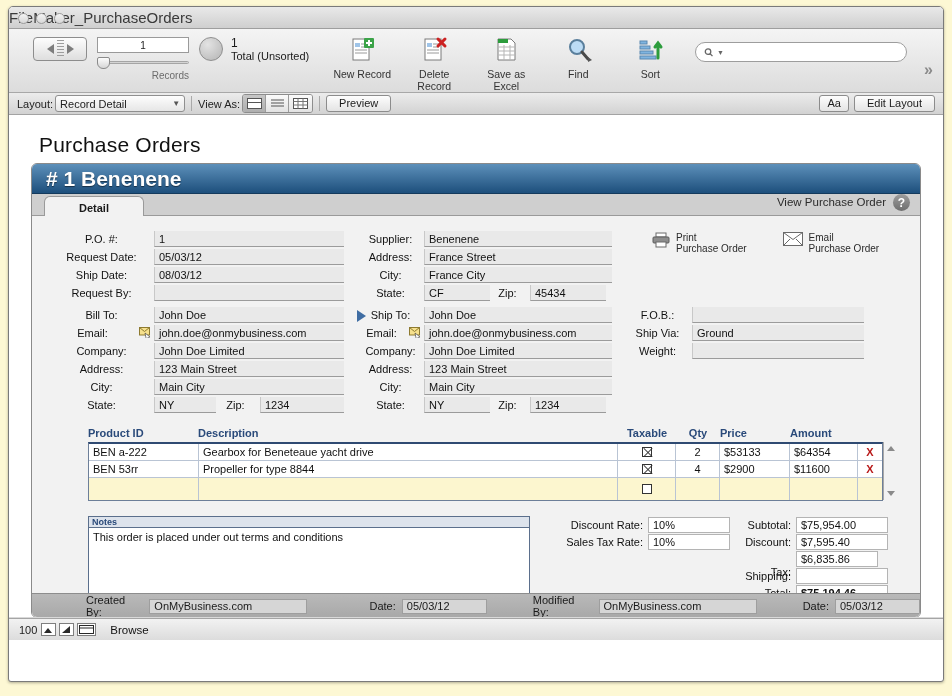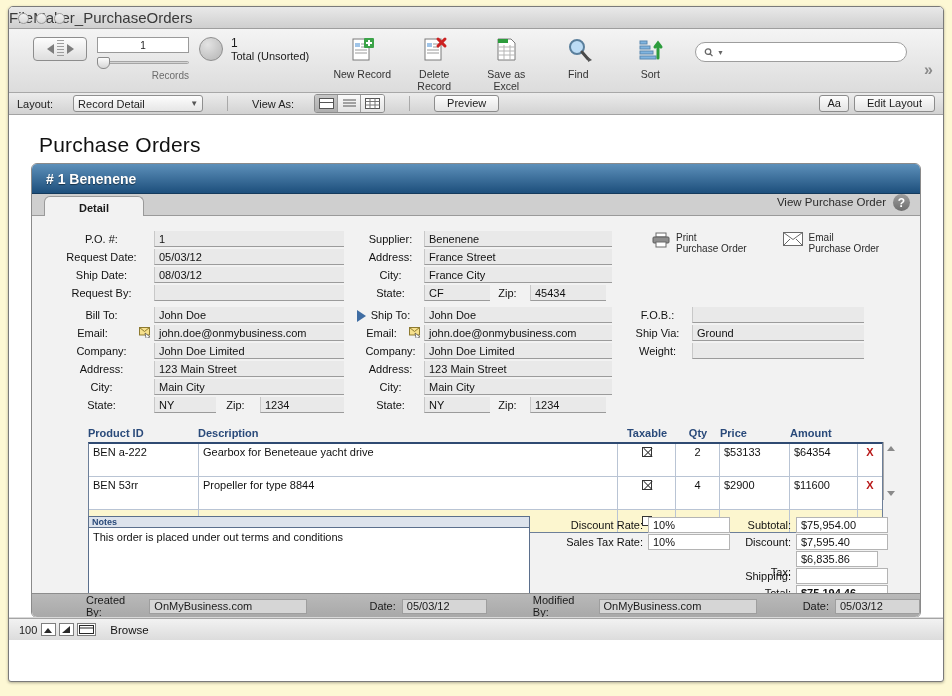--- a/index.html
+++ b/index.html
@@ -96,21 +96,21 @@
     width:212px; height:20px; background:#fff;
     border:1px solid #9d9d9d; border-radius:10px;
     display:flex; align-items:center; padding:0 8px; gap:3px;
   }
   .searchbox input { border:0; outline:0; font-size:11px; width:100%; background:transparent; }
   .chevrons { position:absolute; right:10px; top:32px; color:#8a8a8a; font-size:16px; font-weight:bold; }
   
   .layoutbar {
     height:22px; background:linear-gradient(#ececec,#d2d2d2);
     border-bottom:1px solid #a3a3a3;
-    display:flex; align-items:center; padding:0 8px; gap:20px;
+    display:flex; align-items:center; padding:0 8px; gap:2px;
     font-size:11px; color:#222;
   }
   .select {
     height:17px; min-width:130px; background:linear-gradient(#fdfdfd,#e6e6e6);
     border:1px solid #8f8f8f; border-radius:3px;
     display:flex; align-items:center; padding:0 4px; font-size:11px;
     justify-content:space-between;
   }
   .sep { width:1px; height:15px; background:#a9a9a9; margin:0 4px; }
   .viewseg { display:flex; border:1px solid #8d8d8d; border-radius:3px; overflow:hidden; }
@@ -129,21 +129,21 @@
   .page-title { font-size:21px; color:#111; padding:18px 0 0 30px; letter-spacing:.2px; }
   .card {
     position:absolute; left:22px; top:48px; width:890px; height:455px;
     border:1px solid #8a8a8a; border-radius:6px; overflow:hidden;
     background:#fafafa;
   }
   .card-header {
     height:30px; background:linear-gradient(#5a8cb5,#1f5party);
     background:linear-gradient(#5d90ba,#1d4f7c);
     border-bottom:1px solid #143a5c;
-    color:#fff; font-size:14px; font-weight:bold;
+    color:#fff; font-size:21px; font-weight:bold;
     display:flex; align-items:center; padding-left:14px;
     text-shadow:0 1px 1px rgba(0,0,0,.5);
   }
   .tabstrip {
     height:22px; background:#cfcfcf; border-bottom:1px solid #9a9a9a;
     position:relative;
   }
   .tab {
     position:absolute; left:12px; top:2px; width:100px; height:22px;
     background:#f2f2f2; border:1px solid #9a9a9a; border-bottom:none;
@@ -169,21 +169,21 @@
     border-bottom:1px solid #9b9b9b;
     border-left:1px solid #c8c8c8;
     font-size:11px; color:#111; padding:1px 3px 0 4px; line-height:14px;
     overflow:hidden; white-space:nowrap;
   }
   .blk { position:absolute; }
   
   .items { position:absolute; left:56px; top:211px; width:782px; }
   .it-head { display:flex; font-size:11px; font-weight:bold; color:#2a4a7a; padding-bottom:3px;}
   .it-table { border:1px solid #6d7f99; border-top:2px solid #2f4a72; background:#fff; }
-  .it-row { display:flex; height:33px; border-bottom:1px solid #b9c4d4; font-size:11px; color:#111; }
+  .it-row { display:flex; height:17px; border-bottom:1px solid #b9c4d4; font-size:11px; color:#111; }
   .it-row:last-child{border-bottom:none;}
   .it-row.empty { background:#fcf6cf; }
   .it-row .c { padding:1px 4px 0 4px; line-height:15px; overflow:hidden; white-space:nowrap;
      border-right:1px solid #b9c4d4; }
   .it-row .c:last-child { border-right:none; }
   .ckbox { width:10px;height:10px;border:1px solid #333; display:inline-block; position:relative;
     background:#fff; vertical-align:-1px;}
   .ckbox.on::before, .ckbox.on::after {
     content:""; position:absolute; left:-1px; top:4px; width:12px; height:1px; background:#333;
   }

